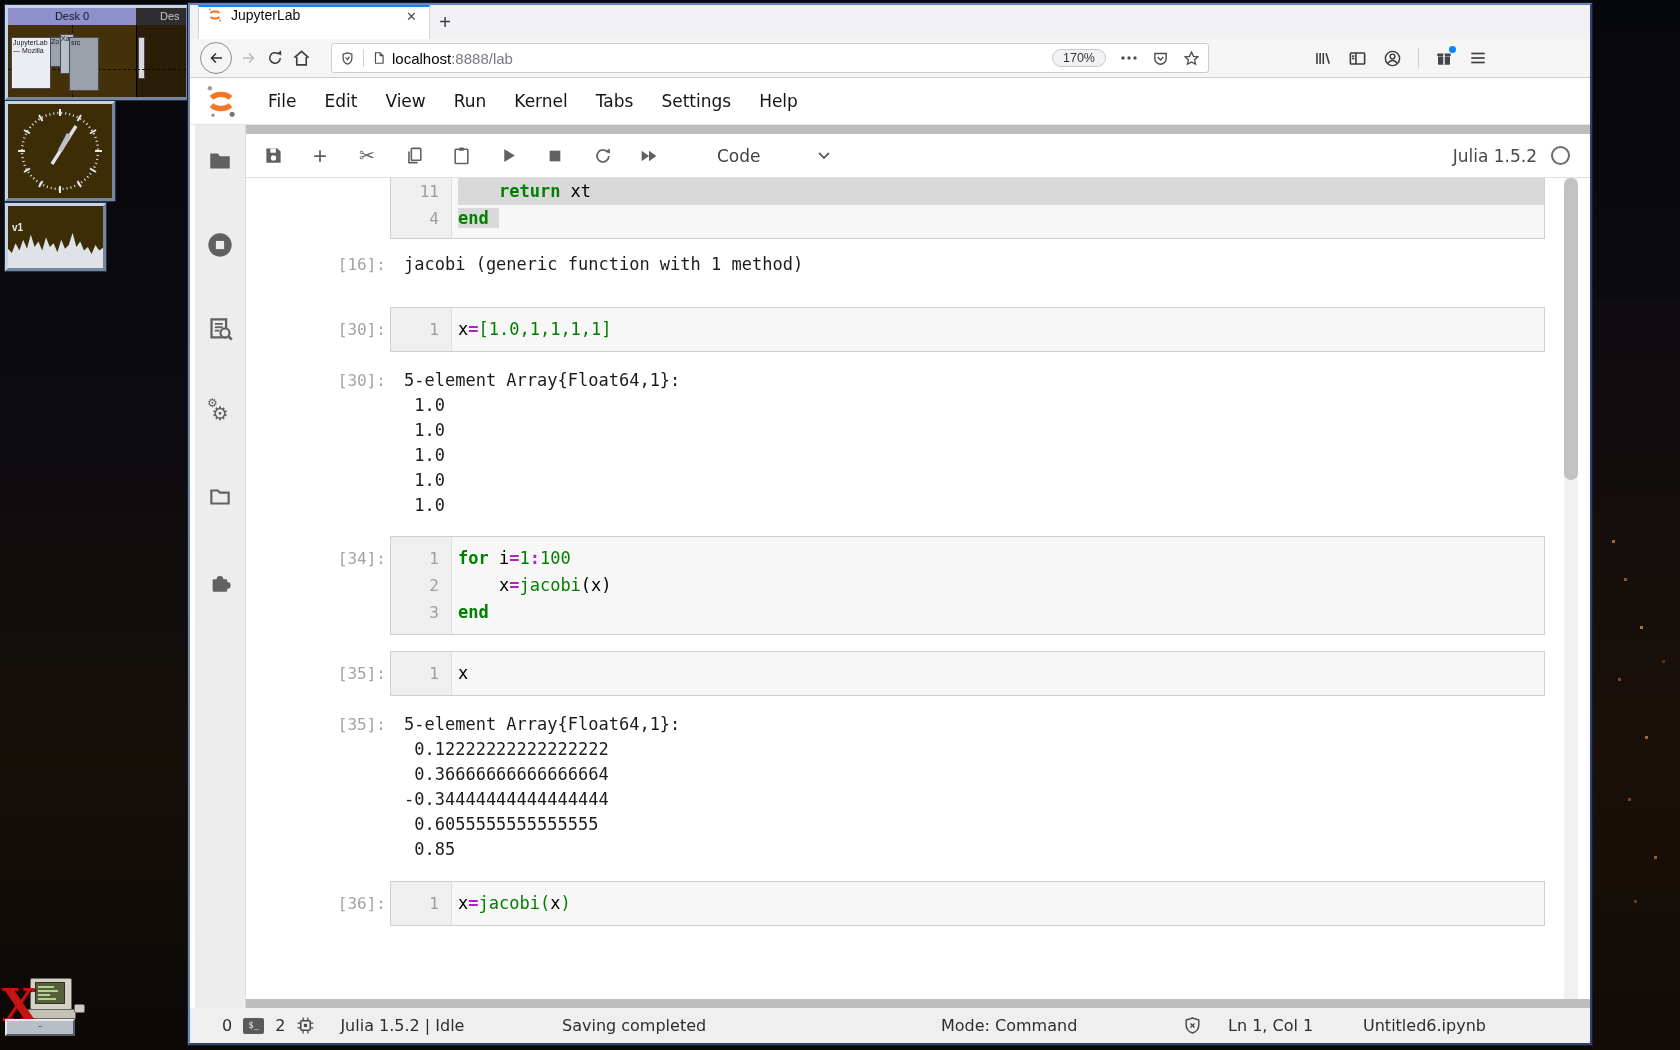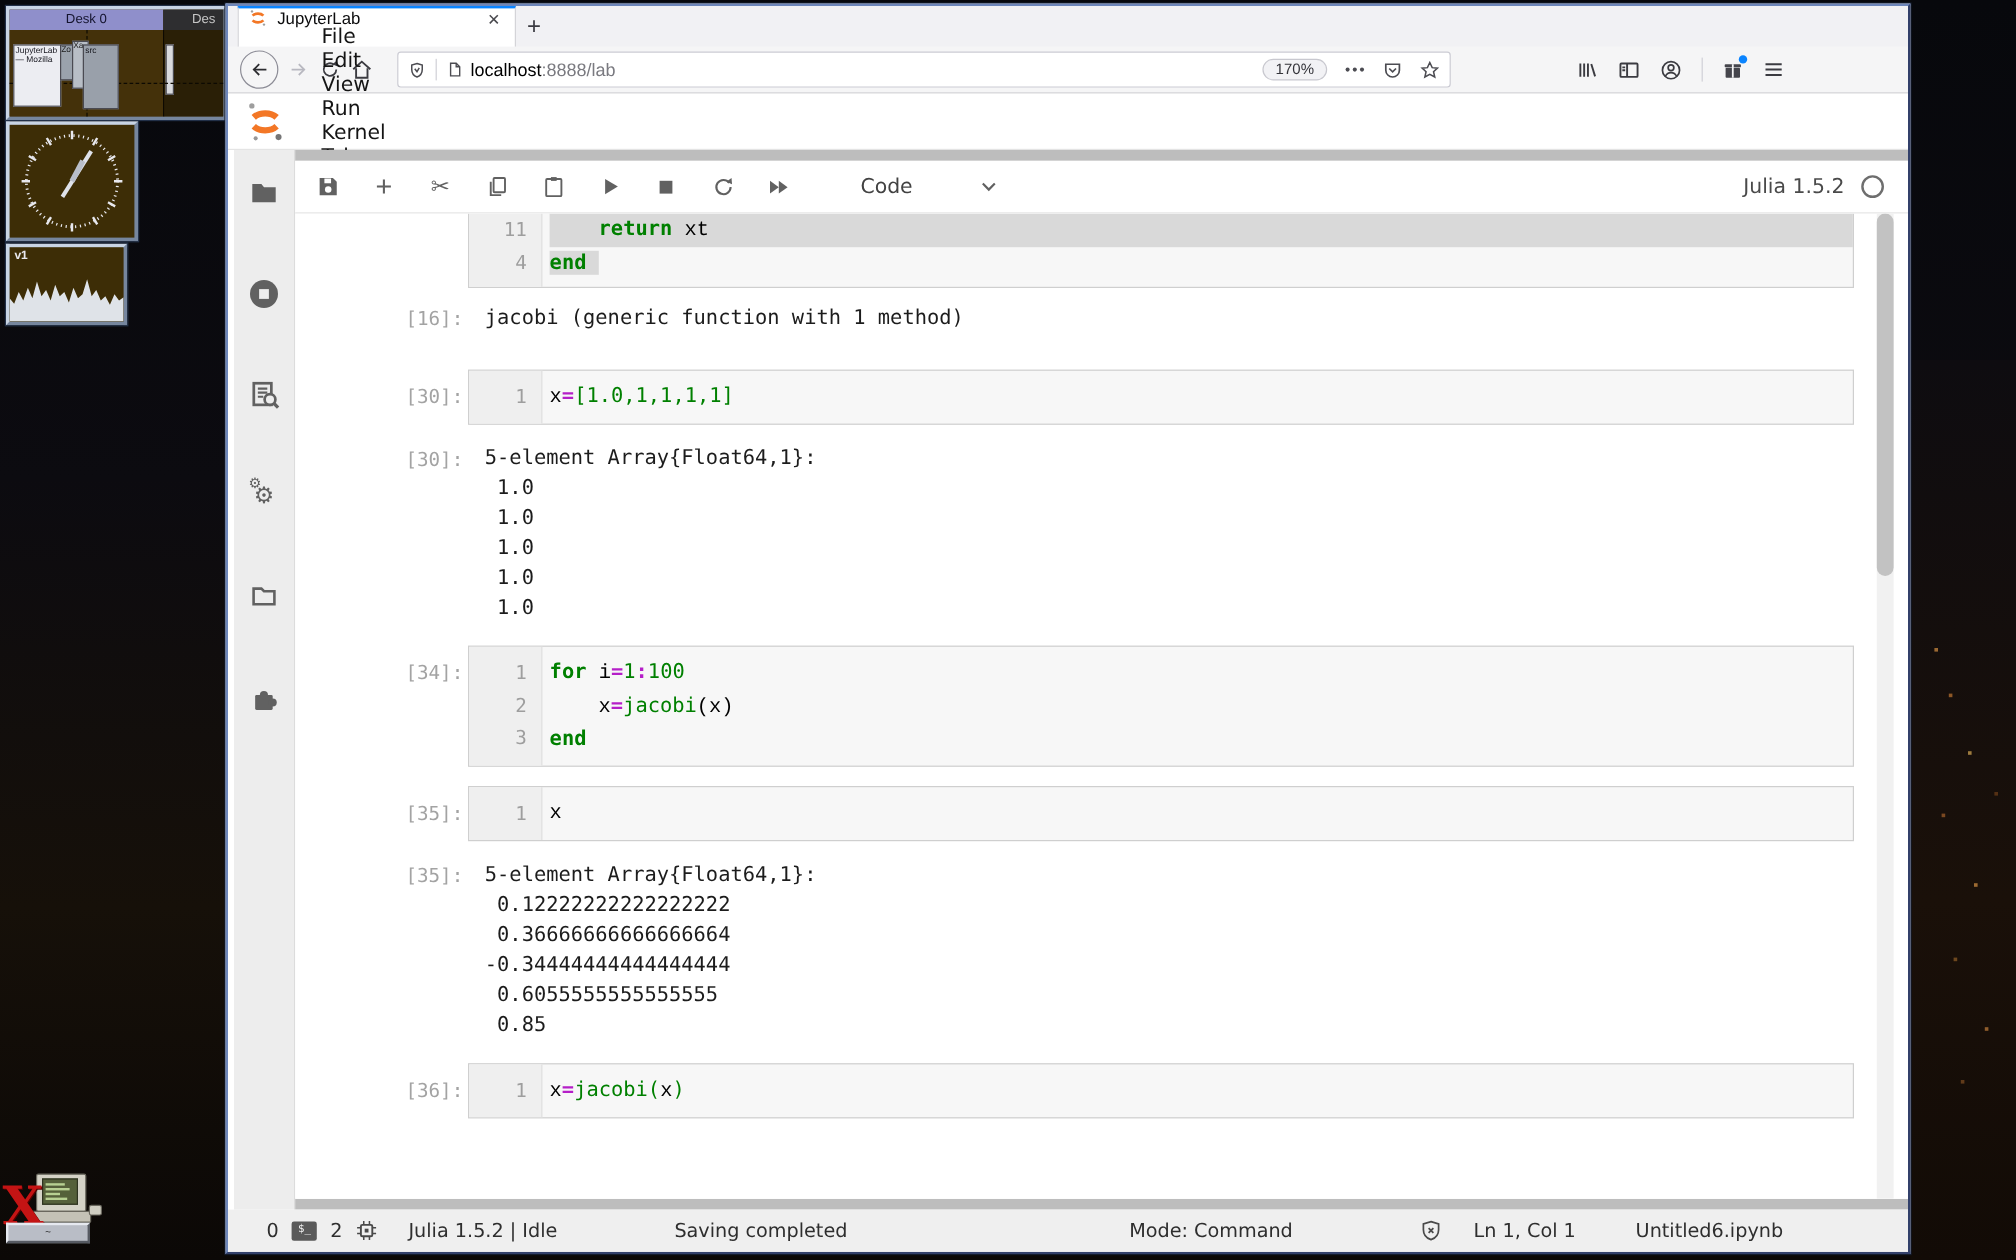--- a/index.html
+++ b/index.html
@@ -26,21 +26,21 @@
   .dash-v{position:absolute;top:0;bottom:0;left:64px;border-left:1px dashed #0d0a02;}
   .mini{position:absolute;font-size:7px;line-height:8px;color:#15151d;overflow:hidden;
     border:1px solid #4a4a52;word-break:break-all;}
   .mini-white{left:3px;top:12px;width:36px;height:48px;background:#ecedf2;padding:1px;}
   .mini-zo{left:42px;top:12px;width:9px;height:28px;background:#9aa2ac;color:#1a1a1a;}
   .mini-xa{left:52px;top:9px;width:12px;height:38px;background:#b8bec6;color:#1a1a1a;}
   .mini-src{left:61px;top:12px;width:26px;height:50px;background:#99a0aa;color:#16161c;padding:1px;}
   .mini-sliver{left:1px;top:12px;width:5px;height:40px;background:#d9dade;}
   .clockp{left:5px;top:101px;width:110px;height:100px;}
   .sysmon{left:5px;top:203px;width:101px;height:68px;}
-  .sysmon-label{position:absolute;left:4px;top:2px;color:#e9e9ef;font-size:10px;font-weight:bold;}
+  .sysmon-label{position:absolute;left:4px;top:16px;color:#e9e9ef;font-size:10px;font-weight:bold;}
   .sysmon svg{position:absolute;left:0;bottom:0;}
   
   .xterm{position:absolute;left:8px;top:978px;width:80px;height:60px;}
   .xmon{position:absolute;left:22px;top:0;width:40px;height:30px;background:#d4d2c6;border:1px solid #6a685e;border-radius:2px;}
   .xscreen{position:absolute;left:4px;top:3px;width:28px;height:20px;background:#55603a;border:1px solid #2e3320;}
   .xline{position:absolute;left:2px;height:2px;background:#b7d092;}
   .xbase{position:absolute;left:18px;top:31px;width:48px;height:8px;background:#c4c2b6;border:1px solid #6a685e;border-radius:1px;}
   .xmouse{position:absolute;left:66px;top:26px;width:9px;height:7px;background:#cfcdc1;border:1px solid #6a685e;border-radius:2px;}
   .redx{position:absolute;left:-6px;top:2px;font-size:44px;font-weight:bold;color:#c41414;font-family:"DejaVu Serif",serif;text-shadow:1px 1px 0 #500;}
   .icon-label{position:absolute;left:5px;top:1019px;width:70px;height:17px;background:#b9bdc6;
@@ -116,21 +116,21 @@
     font-family:"DejaVu Sans Mono",monospace;font-size:16px;line-height:27px;color:#9e9e9e;}
   .code{flex:1;padding:8px 0 8px 6px;font-family:"DejaVu Sans Mono",monospace;font-size:17px;
     line-height:27px;white-space:pre;color:#000;min-width:0;}
   .clipped .cellbox{border-top:none;}
   .clipped .gutter,.clipped .code{padding-top:0;padding-bottom:6px;}
   .clipped .prompt{padding-top:0;}
   .tk-k{color:#008000;font-weight:bold;}
   .tk-o{color:#b51fc8;font-weight:bold;}
   .tk-n{color:#008000;}
   .tk-f{color:#008000;}
-  .tk-t{color:#000;font-family:Liberation Mono, monospace;}
+  .tk-t{color:#000;}
   .sel-line{background:#d9d9d9;}
   .sel{background:#d9d9d9;}
   .out{margin:0;padding:0 0 0 14px;font-family:"DejaVu Sans Mono",monospace;font-size:17px;
     line-height:25px;color:#1c1c1c;}
   .nb-scrolltrack{position:absolute;right:12px;top:0;bottom:0;width:14px;background:#f1f1f1;}
   .nb-scrollthumb{position:absolute;left:0;top:0;width:14px;height:302px;background:#c2c2c2;border-radius:7px;}
   
   .statusbar{height:35px;background:#efefef;display:flex;align-items:center;position:relative;
     font-size:16px;color:#2e2e2e;font-family:"DejaVu Sans",sans-serif;flex:0 0 auto;padding-left:32px;}
   .sb-left{display:flex;align-items:center;}
@@ -324,21 +324,21 @@
 
     <div class="page">
       <div class="jlab-menubar">
         <svg class="jlab-logo" width="34" height="36" viewBox="0 0 32 34">
           <path d="M7 14 A11.5 8.5 0 0 1 25 14" fill="none" stroke="#f37726" stroke-width="5"></path>
           <path d="M25 21 A11.5 8.5 0 0 1 7 21" fill="none" stroke="#f37726" stroke-width="5"></path>
           <circle cx="5.5" cy="5" r="2.1" fill="#9e9e9e"></circle>
             <circle cx="26.5" cy="29.5" r="2.4" fill="#767677"></circle>
             <circle cx="8.5" cy="30.5" r="1.6" fill="#989798"></circle>
         </svg>
-        <div id="jlab-menus" style="display:flex;flex-direction:column;">
+        <div id="jlab-menus" style="display:flex;">
             <span class="menu-item">File</span>
             <span class="menu-item">Edit</span>
             <span class="menu-item">View</span>
             <span class="menu-item">Run</span>
             <span class="menu-item">Kernel</span>
             <span class="menu-item">Tabs</span>
             <span class="menu-item">Settings</span>
             <span class="menu-item">Help</span>
           </div>
       </div>

